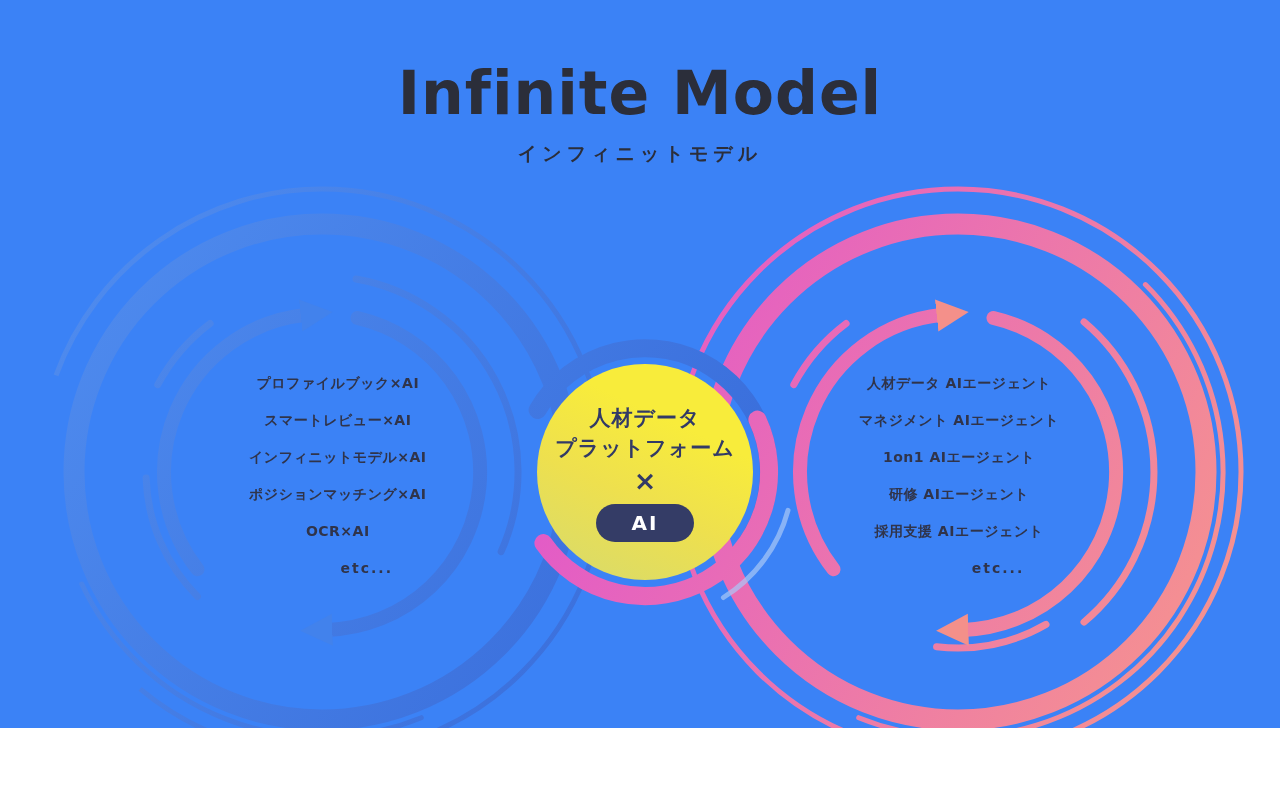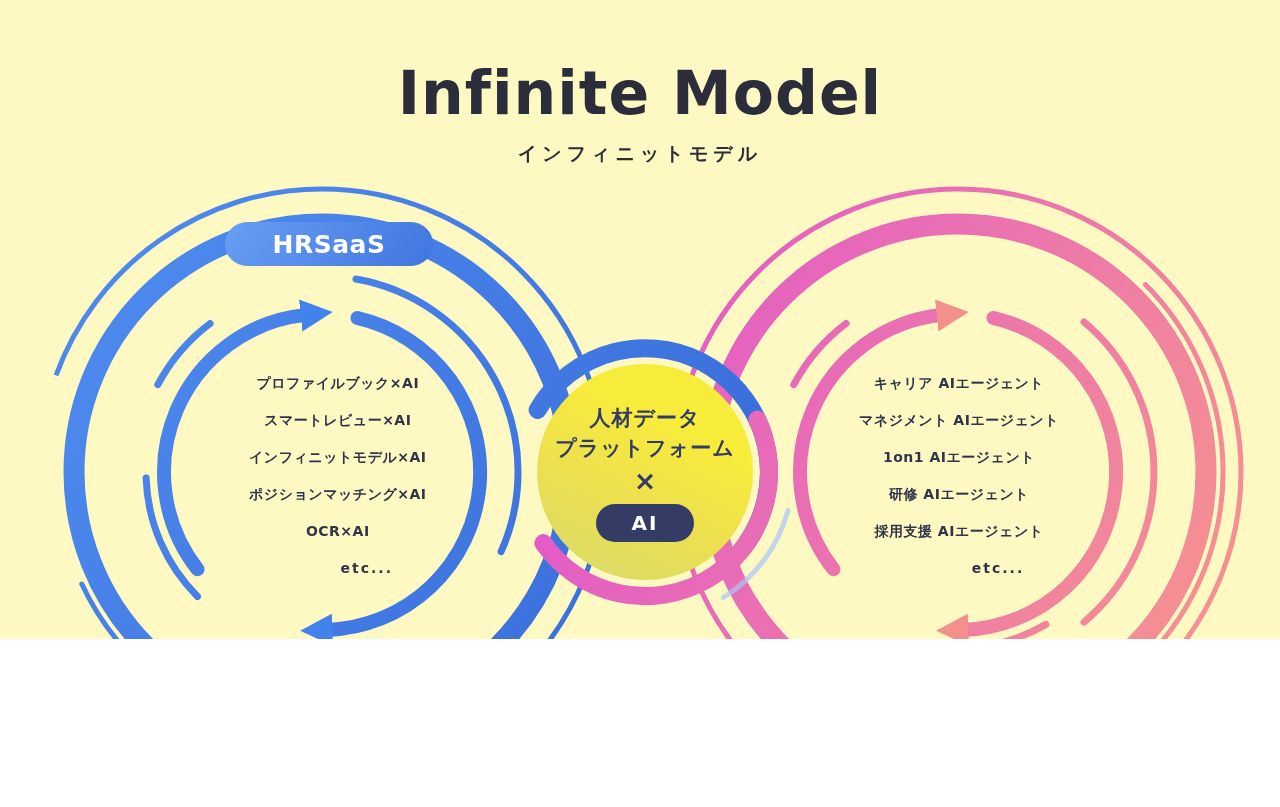--- a/index.html
+++ b/index.html
@@ -1,17 +1,17 @@
 <!DOCTYPE html>
 <html><head>
 <meta charset="utf-8">
 <style>
   html,body{margin:0;padding:0;background:#fff;}
   .stage{
-    position:relative;width:1280px;height:639px;overflow:hidden;background:#fef9c3;
+    position:relative;width:1280px;height:728px;overflow:hidden;background:#3b82f6;
     font-family:"DejaVu Sans","Liberation Sans",sans-serif;
   }
   .stage *{box-sizing:border-box;}
   svg.rings{position:absolute;left:0;top:0;}
   .title{
     position:absolute;left:0;top:58px;width:100%;text-align:center;
     font-size:60px;font-weight:700;color:#2b2e3a;letter-spacing:1px;
   }
   .subtitle{
     position:absolute;left:0;top:141px;width:100%;text-align:center;
@@ -92,33 +92,32 @@
     <g id="layer-C">
         <path d="M788.0 510.3 A148 148 0 0 1 723.4 597.5" stroke-linecap="round" fill="none" stroke="#a9c7f6" stroke-width="5" opacity="0.7"></path>
         <path d="M537.6 410.0 A124 124 0 1 1 746.6 543.1" stroke-linecap="round" fill="none" stroke="url(#gb)" stroke-width="18"></path>
         <path d="M543.4 543.1 A124 124 0 0 0 757.4 419.6" stroke-linecap="round" fill="none" stroke="url(#gp)" stroke-width="18"></path>
       </g>
   </svg>
 
   <div class="title">Infinite Model</div>
   <div class="subtitle">インフィニットモデル</div>
 
-  <div class="badge badge-left">HRSaaS</div>
 
   <div class="loop-list list-left">
     <div class="item">プロファイルブック×AI</div>
     <div class="item">スマートレビュー×AI</div>
     <div class="item">インフィニットモデル×AI</div>
     <div class="item">ポジションマッチング×AI</div>
     <div class="item">OCR×AI</div>
     <div class="etc">etc...</div>
   </div>
 
   <div class="loop-list list-right">
-    <div class="item">キャリア AIエージェント</div>
+    <div class="item">人材データ AIエージェント</div>
     <div class="item">マネジメント AIエージェント</div>
     <div class="item">1on1 AIエージェント</div>
     <div class="item">研修 AIエージェント</div>
     <div class="item">採用支援 AIエージェント</div>
     <div class="etc">etc...</div>
   </div>
 
   <div class="center-circle">
     <div class="center-line">人材データ</div>
     <div class="center-line">プラットフォーム</div>

